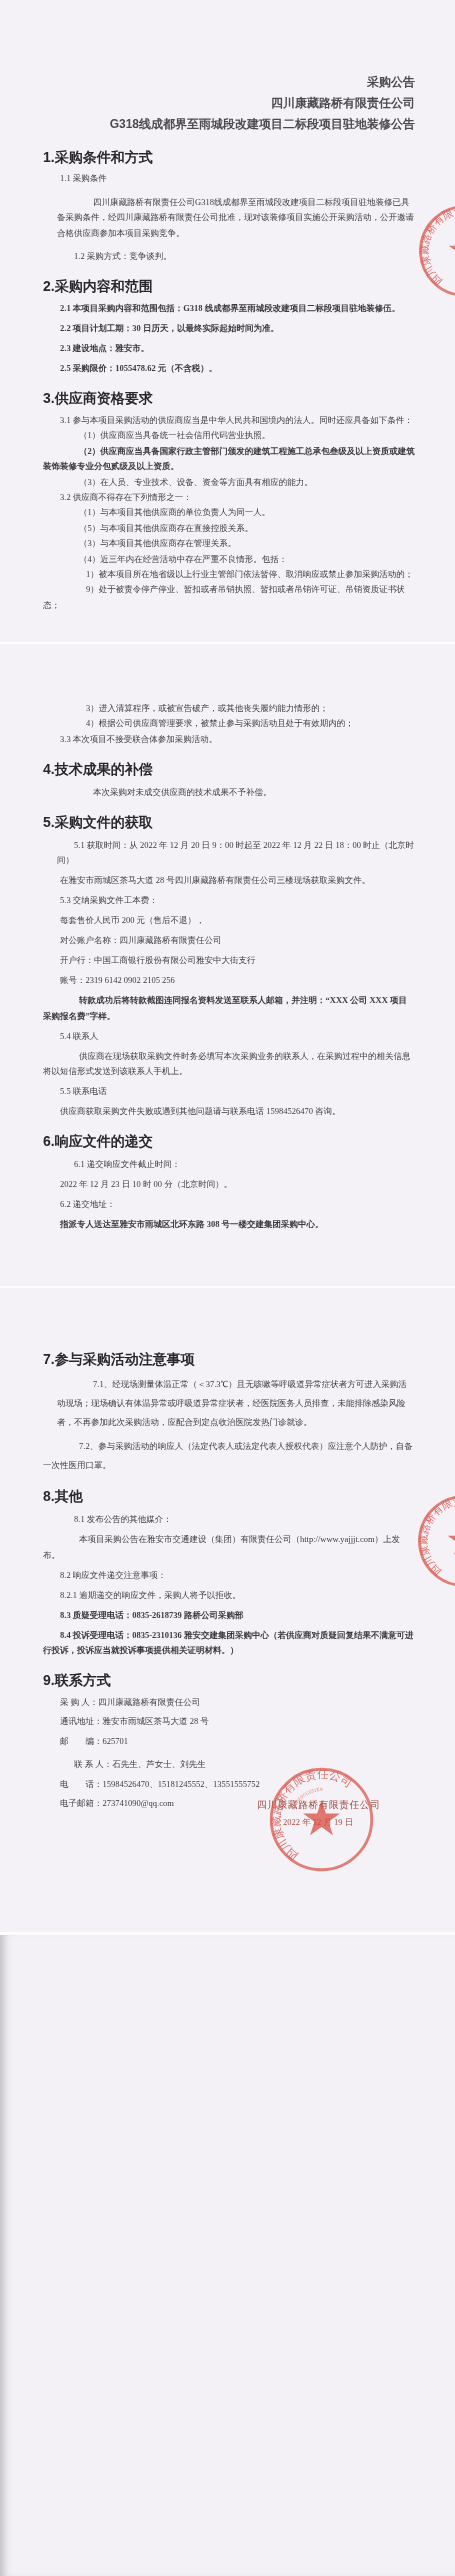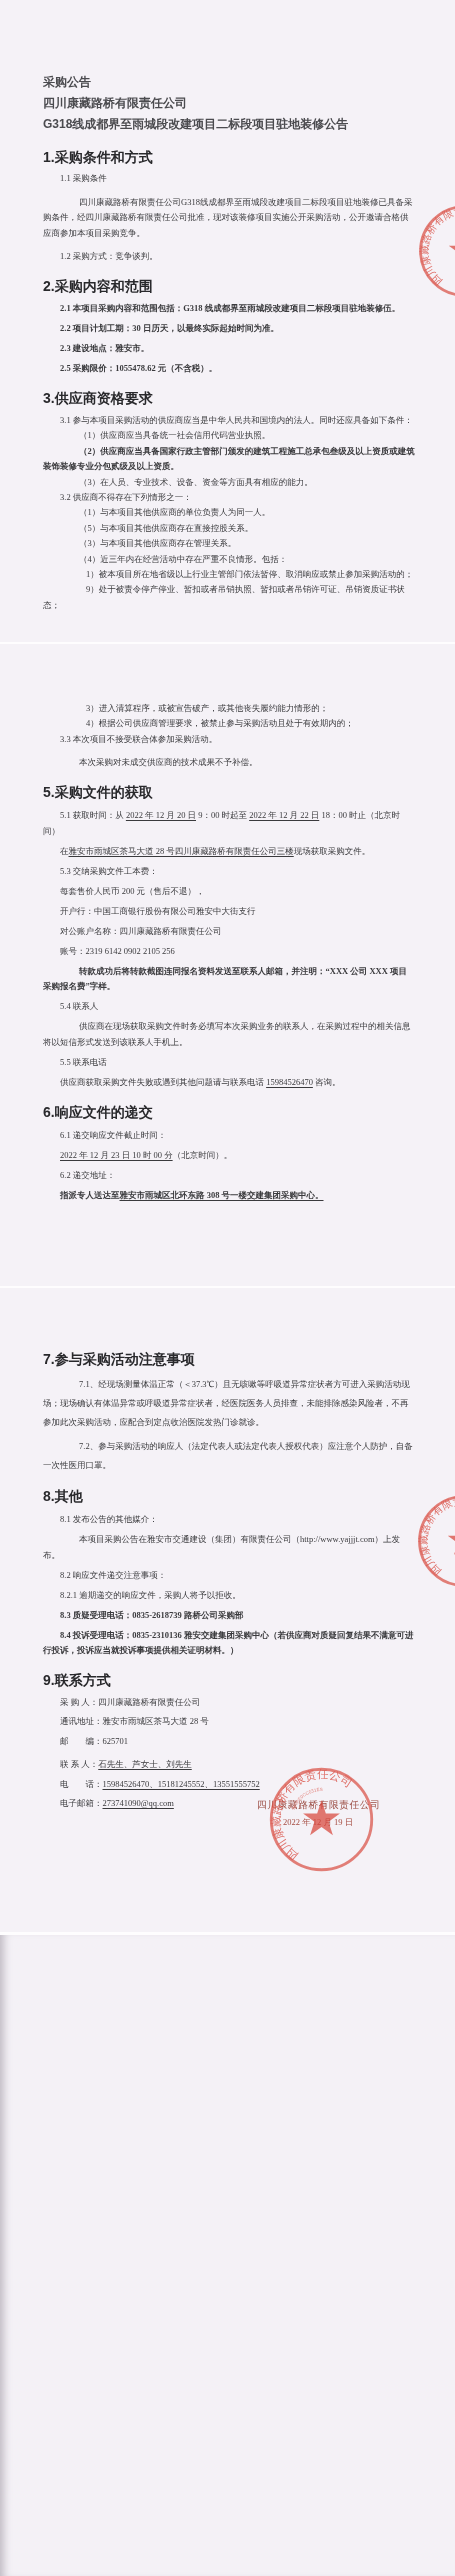--- a/index.html
+++ b/index.html
@@ -8,34 +8,34 @@
   .page { position:absolute; left:0; width:455px; background:#f5f2f7; overflow:hidden; }
   .page-1 { top:0;      height:642px; }
   .page-2 { top:644px; height:642px; }
   .page-3 { top:1288px; height:644px; }
   .page-4 { top:1935px; height:641px; background:#f4f1f6;
             box-shadow: inset 9px 0 8px -5.7px rgba(105,95,112,.40); }
   .content { padding:0 40px 0 43px; color:#3a3a3d; font-size:8.5px; line-height:15.4px; }
   .page-1 .content { padding-top:72px; }
   .page-2 .content { padding-top:57px; }
   .page-3 .content { padding-top:63px; }
-  .doc-title { text-align:left; font-family:"Liberation Sans", sans-serif;
+  .doc-title { text-align:right; font-family:"Liberation Sans", sans-serif;
                font-weight:600; font-size:12px; line-height:21px; color:#4b4b4f; margin:0; }
   h2.sec { font-family:"Liberation Sans", sans-serif; font-weight:bold; font-size:14px;
            color:#29292c; margin:13.7px 0 6.8px; line-height:16px; }
   p { margin:4.6px 0 0; }
   .tight { margin:0 0 0; }
   .ind1 { text-indent:17px; }
   .ind2 { text-indent:36px; }
   .ind3 { text-indent:43px; }
   .b { font-weight:bold; }
-  .u { text-decoration:underline; text-underline-offset:1.7px; }
+  .u { text-underline-offset:1.7px; }
   .lh33 { line-height:19px; }
   .c9 { margin:4px 0 0; text-indent:17px; }
-  .mt14 { margin-top:8px; }
+  .mt14 { margin-top:8px;margin-left:14px; }
   .mt16 { margin-top:0;font-family:Liberation Serif, serif; }
   
   .seal-partial { position:absolute; width:106px; height:106px; pointer-events:none; }
   .seal-p1 { left:412px; top:198px; }
   .seal-p3 { left:411px; top:200px; }
   .seal-big { position:absolute; left:261px; top:471px; width:121px; height:121px; pointer-events:none; }
   .sig-company { position:absolute; left:257px; top:511px; width:125px; font-size:9.7px;
                  color:#9a4a40; letter-spacing:0.6px; }
   .sig-date { position:absolute; left:283px; top:529px; width:102px; font-size:8.5px; color:#a54c41; }
   .seal-svg { opacity:.85; }
@@ -87,29 +87,30 @@
       </svg>
     </div>
   </div>
 
   <div class="page page-2">
     <div class="content">
       <p class="ind3 tight">3）进入清算程序，或被宣告破产，或其他丧失履约能力情形的；</p>
       <p class="ind3 tight">4）根据公司供应商管理要求，被禁止参与采购活动且处于有效期内的；</p>
       <p class="ind1 tight">3.3 本次项目不接受联合体参加采购活动。</p>
 
+      <h2 class="sec">4.技术成果的补偿</h2>
       <p class="ind2 mt14">本次采购对未成交供应商的技术成果不予补偿。</p>
 
       <h2 class="sec">5.采购文件的获取</h2>
       <p class="ind1 mt14"><span>5.1 获取时间：从 </span><span class="u">2022 年 12 月 20 日</span><span> 9：00 时起至 </span><span class="u">2022 年 12 月 22 日</span><span> 18：00 时止（北京时间）</span></p>
       <p class="ind1"><span>在</span><span class="u">雅安市雨城区茶马大道 28 号四川康藏路桥有限责任公司三楼</span><span>现场获取采购文件。</span></p>
       <p class="ind1">5.3 交纳采购文件工本费：</p>
       <p class="ind1">每套售价人民币 200 元（售后不退），</p>
+      <p class="ind1">对公账户名称：四川康藏路桥有限责任公司</p>
       <p class="ind1">开户行：中国工商银行股份有限公司雅安中大街支行</p>
-      <p class="ind1">对公账户名称：四川康藏路桥有限责任公司</p>
       <p class="ind1">账号：2319 6142 0902 2105 256</p>
       <p class="ind2 b">转款成功后将转款截图连同报名资料发送至联系人邮箱，并注明：“XXX 公司 XXX 项目采购报名费”字样。</p>
       <p class="ind1">5.4 联系人</p>
       <p class="ind2">供应商在现场获取采购文件时务必填写本次采购业务的联系人，在采购过程中的相关信息将以短信形式发送到该联系人手机上。</p>
       <p class="ind1">5.5 联系电话</p>
       <p class="ind1"><span>供应商获取采购文件失败或遇到其他问题请与联系电话 </span><span class="u">15984526470</span><span> 咨询。</span></p>
 
       <h2 class="sec">6.响应文件的递交</h2>
       <p class="ind1 mt14">6.1 递交响应文件截止时间：</p>
       <p class="ind1"><span class="u">2022 年 12 月 23 日 10 时 00 分</span><span>（北京时间）。</span></p>

